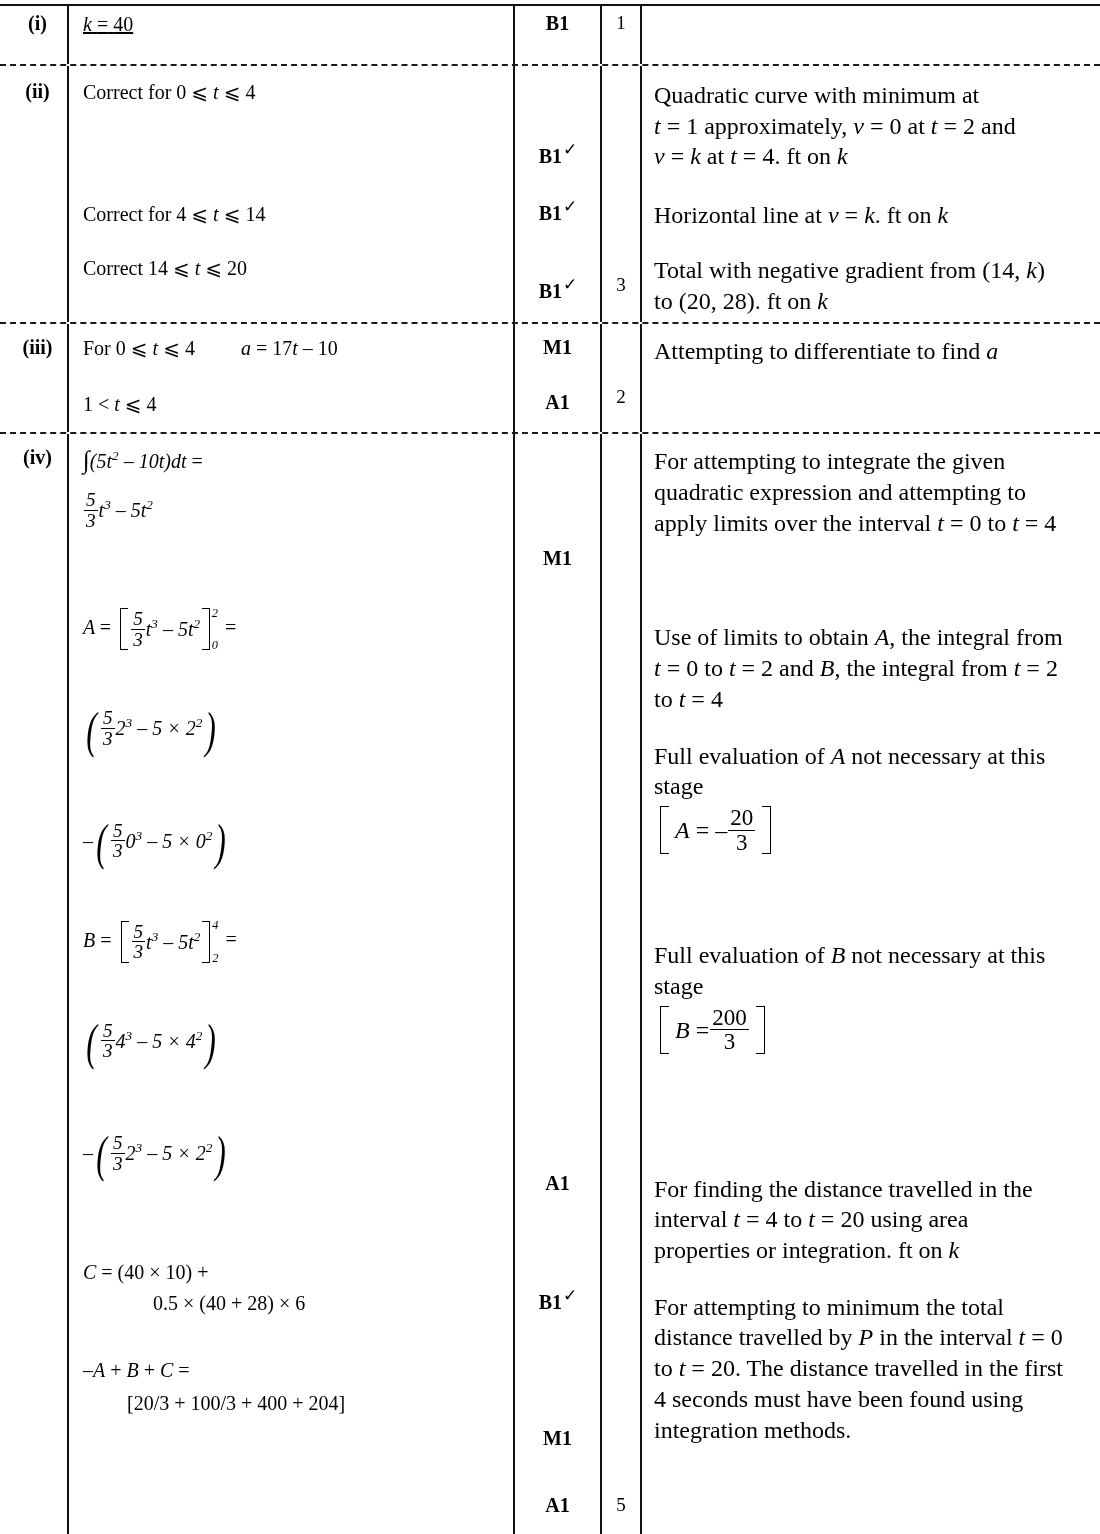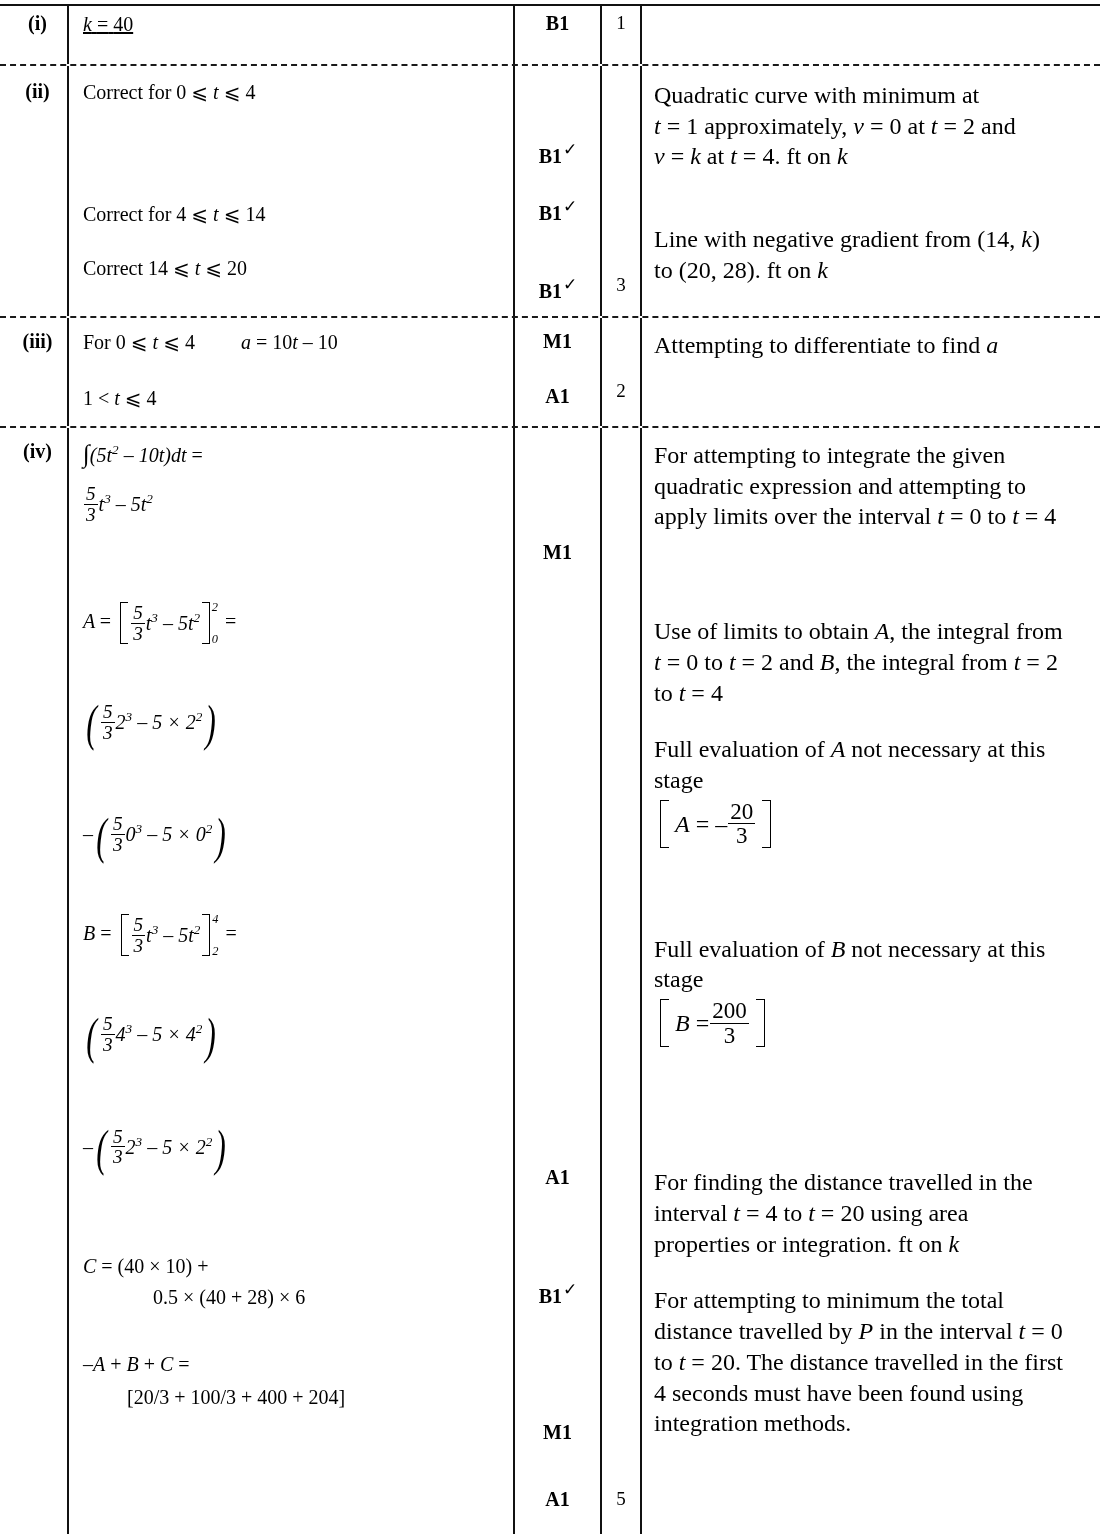--- a/index.html
+++ b/index.html
@@ -240,40 +240,43 @@
           <span>3</span>
         </div>
       </div>
       <div class="c-note" style="padding-top:14px;">
         <div>
           <span>Quadratic curve with minimum at</span><br>
           <span class="it">t</span><span> = 1 approximately, </span><span class="it">v</span><span> = 0 at </span><span class="it">t</span><span> = 2 and</span><br>
           <span class="it">v</span><span> = </span><span class="it">k</span><span> at </span><span class="it">t</span><span> = 4.  ft on </span><span class="it">k</span>
         </div>
         <div style="height:28px;"></div>
+        <div>
+          <span>Horizontal line at </span><span class="it">v</span><span> = </span><span class="it">k</span><span>.  ft on </span><span class="it">k</span>
+        </div>
         <div style="height:24px;"></div>
         <div>
-          <span>Line with negative gradient from (14, </span><span class="it">k</span><span>)</span><br>
+          <span>Total with negative gradient from (14, </span><span class="it">k</span><span>)</span><br>
           <span>to (20, 28).  ft on </span><span class="it">k</span>
         </div>
       </div>
     </div>
 
     <div class="row" style="min-height:110px;">
       <div class="c-part" style="padding-top:12px;">(iii)</div>
       <div class="c-work" style="padding-top:12px;">
         <div class="eqline nowrap">
           <span>For 0</span>
           <span>⩽</span>
           <span class="it">t</span>
           <span>⩽</span>
           <span>4</span>
           <span style="display:inline-block;width:36px;"></span>
           <span class="it">a</span>
-          <span>= 10</span><span class="it">t</span>
+          <span>= 17</span><span class="it">t</span>
           <span>– 10</span>
         </div>
         <div style="height:32px;"></div>
         <div class="eqline nowrap">
           <span>1 &lt;</span>
           <span class="it">t</span>
           <span>⩽</span>
           <span>4</span>
         </div>
       </div>

